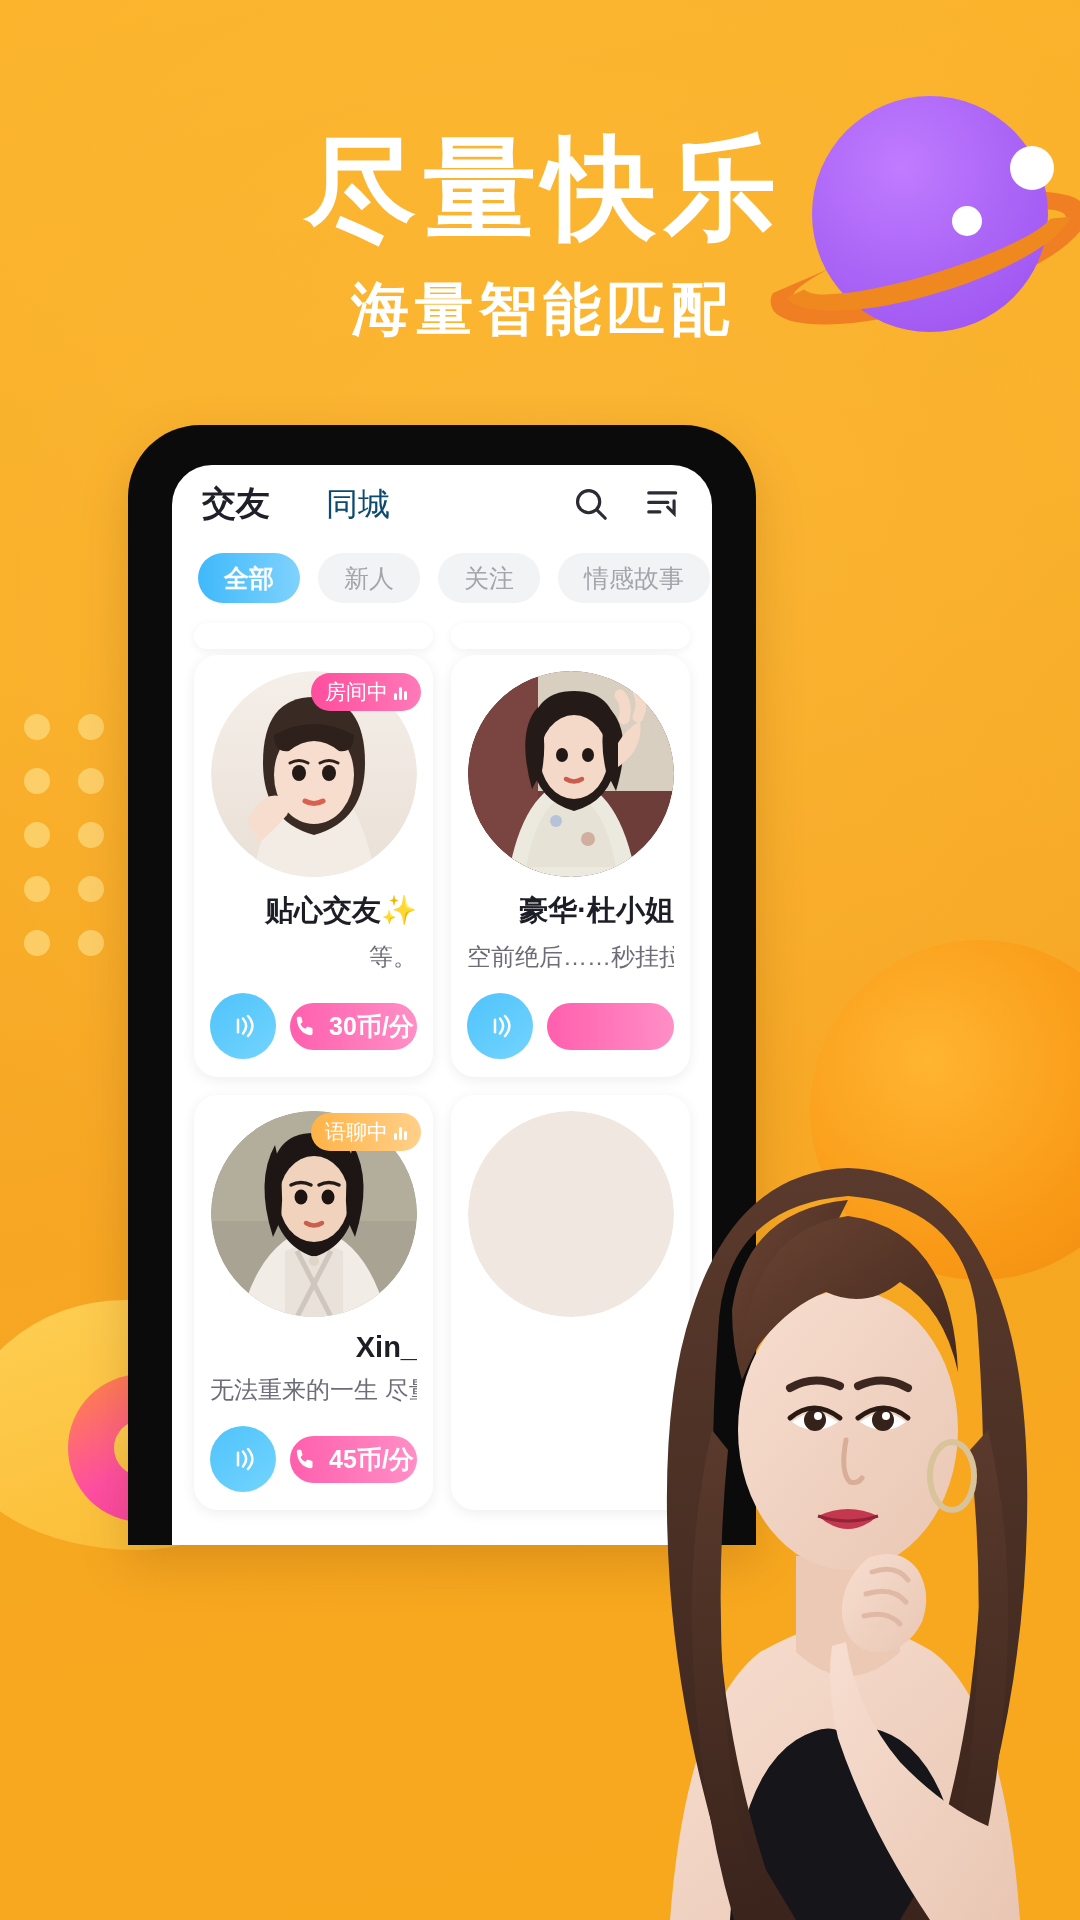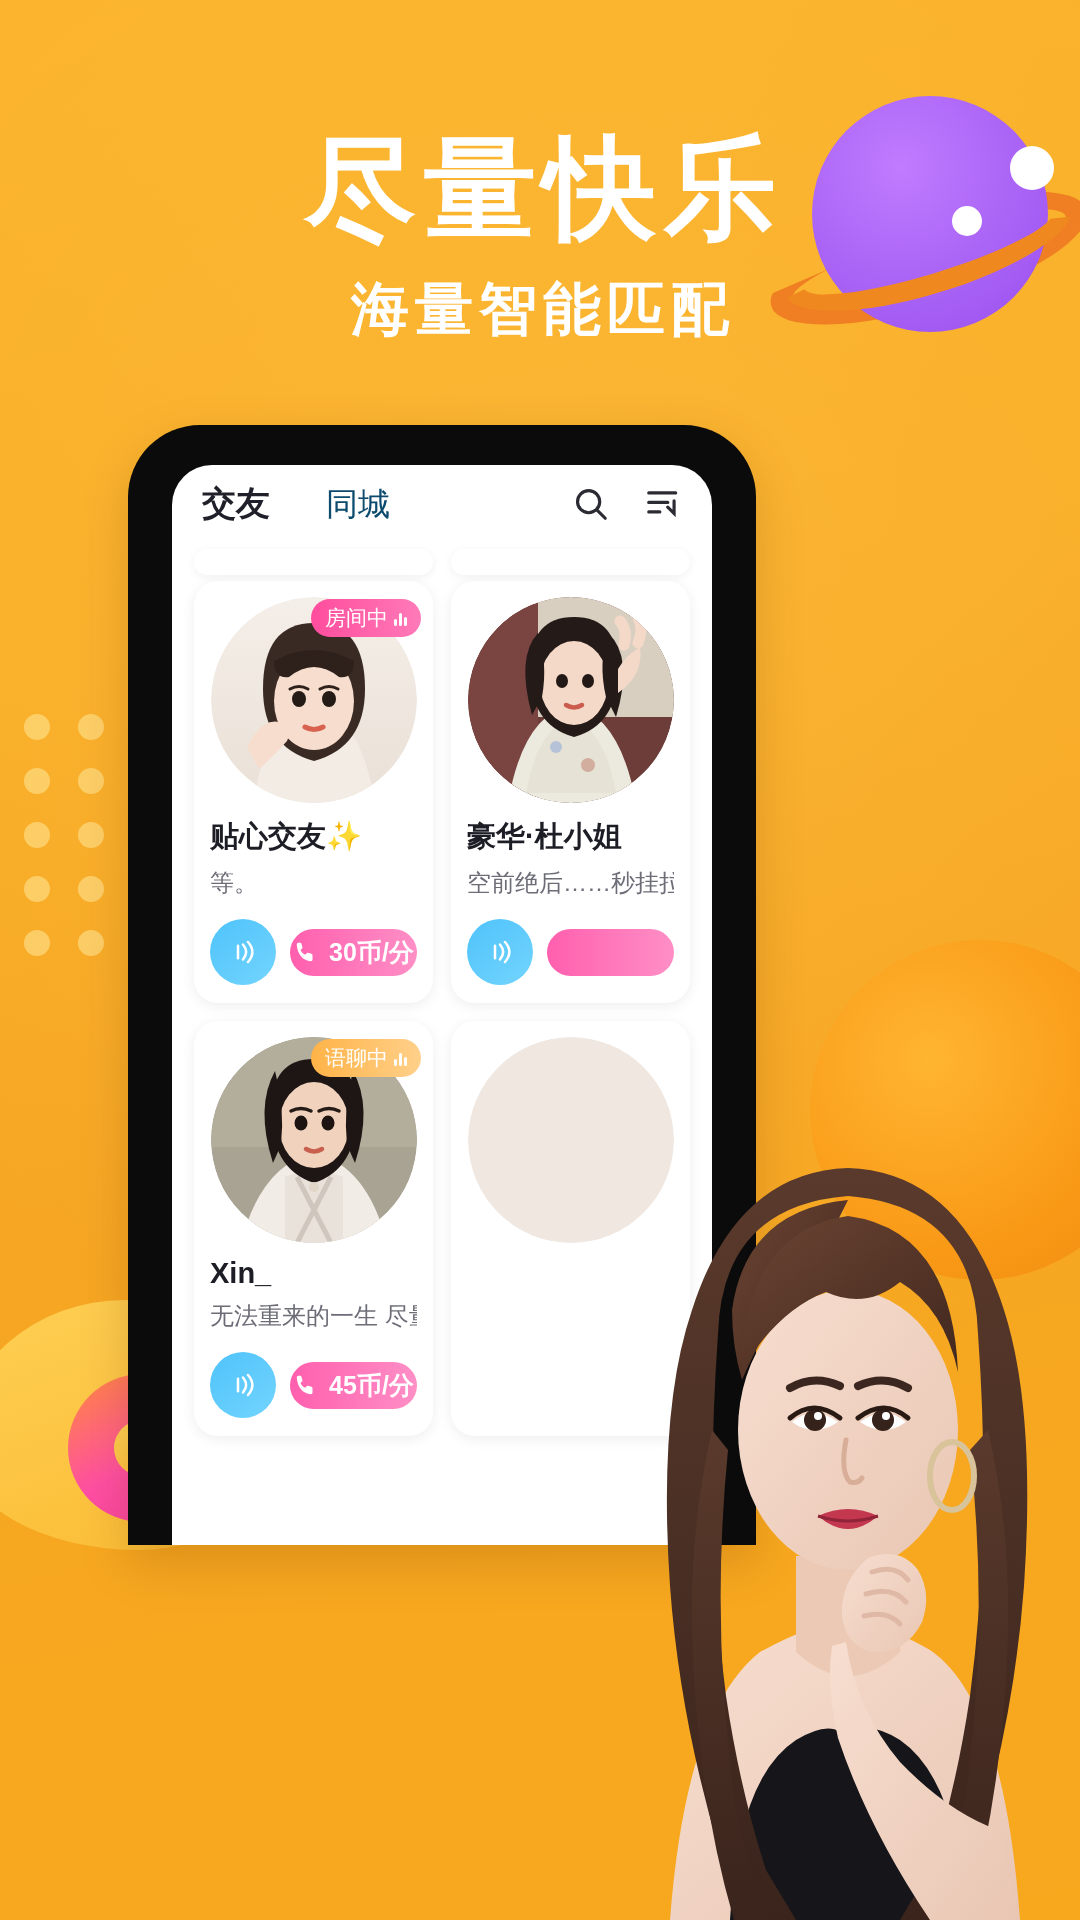--- a/index.html
+++ b/index.html
@@ -141,20 +141,21 @@
   .chip.active{
     background:linear-gradient(90deg,#3fb9fb 0%,#7fd2fd 100%);
     color:#ffffff; font-weight:600;
   }
 
   
   .grid{
     padding:0 22px; display:grid;
     grid-template-columns:1fr 1fr; gap:18px;
     margin-top:6px;
+    text-align:right;
   }
   .peek{
     background:#fff; border-radius:22px; height:26px;
     box-shadow:0 2px 10px rgba(0,0,0,.06);
   }
   .card{
     background:#ffffff; border-radius:24px;
     box-shadow:0 3px 14px rgba(0,0,0,.07);
     padding:16px 16px 18px 16px;
     position:relative; overflow:hidden;
@@ -279,20 +280,27 @@
           <svg viewBox="0 0 24 24" fill="none" stroke="#2b2b33" stroke-width="2" stroke-linecap="round">
             <line x1="3" y1="5" x2="20" y2="5"></line>
             <line x1="3" y1="11" x2="15" y2="11"></line>
             <line x1="3" y1="17" x2="10" y2="17"></line>
             <polyline points="15,14 19,18 19,10"></polyline>
           </svg>
         </span>
       </div>
     </div>
 
+    <div class="chips">
+      <div class="chip active">全部</div>
+      <div class="chip">新人</div>
+      <div class="chip">关注</div>
+      <div class="chip">情感故事</div>
+
+    </div>
 
     <div class="grid">
       <div class="peek"></div>
       <div class="peek"></div>
     </div>
 
     <div class="grid">
 
       <div class="card">
         <div class="avatar-wrap">

